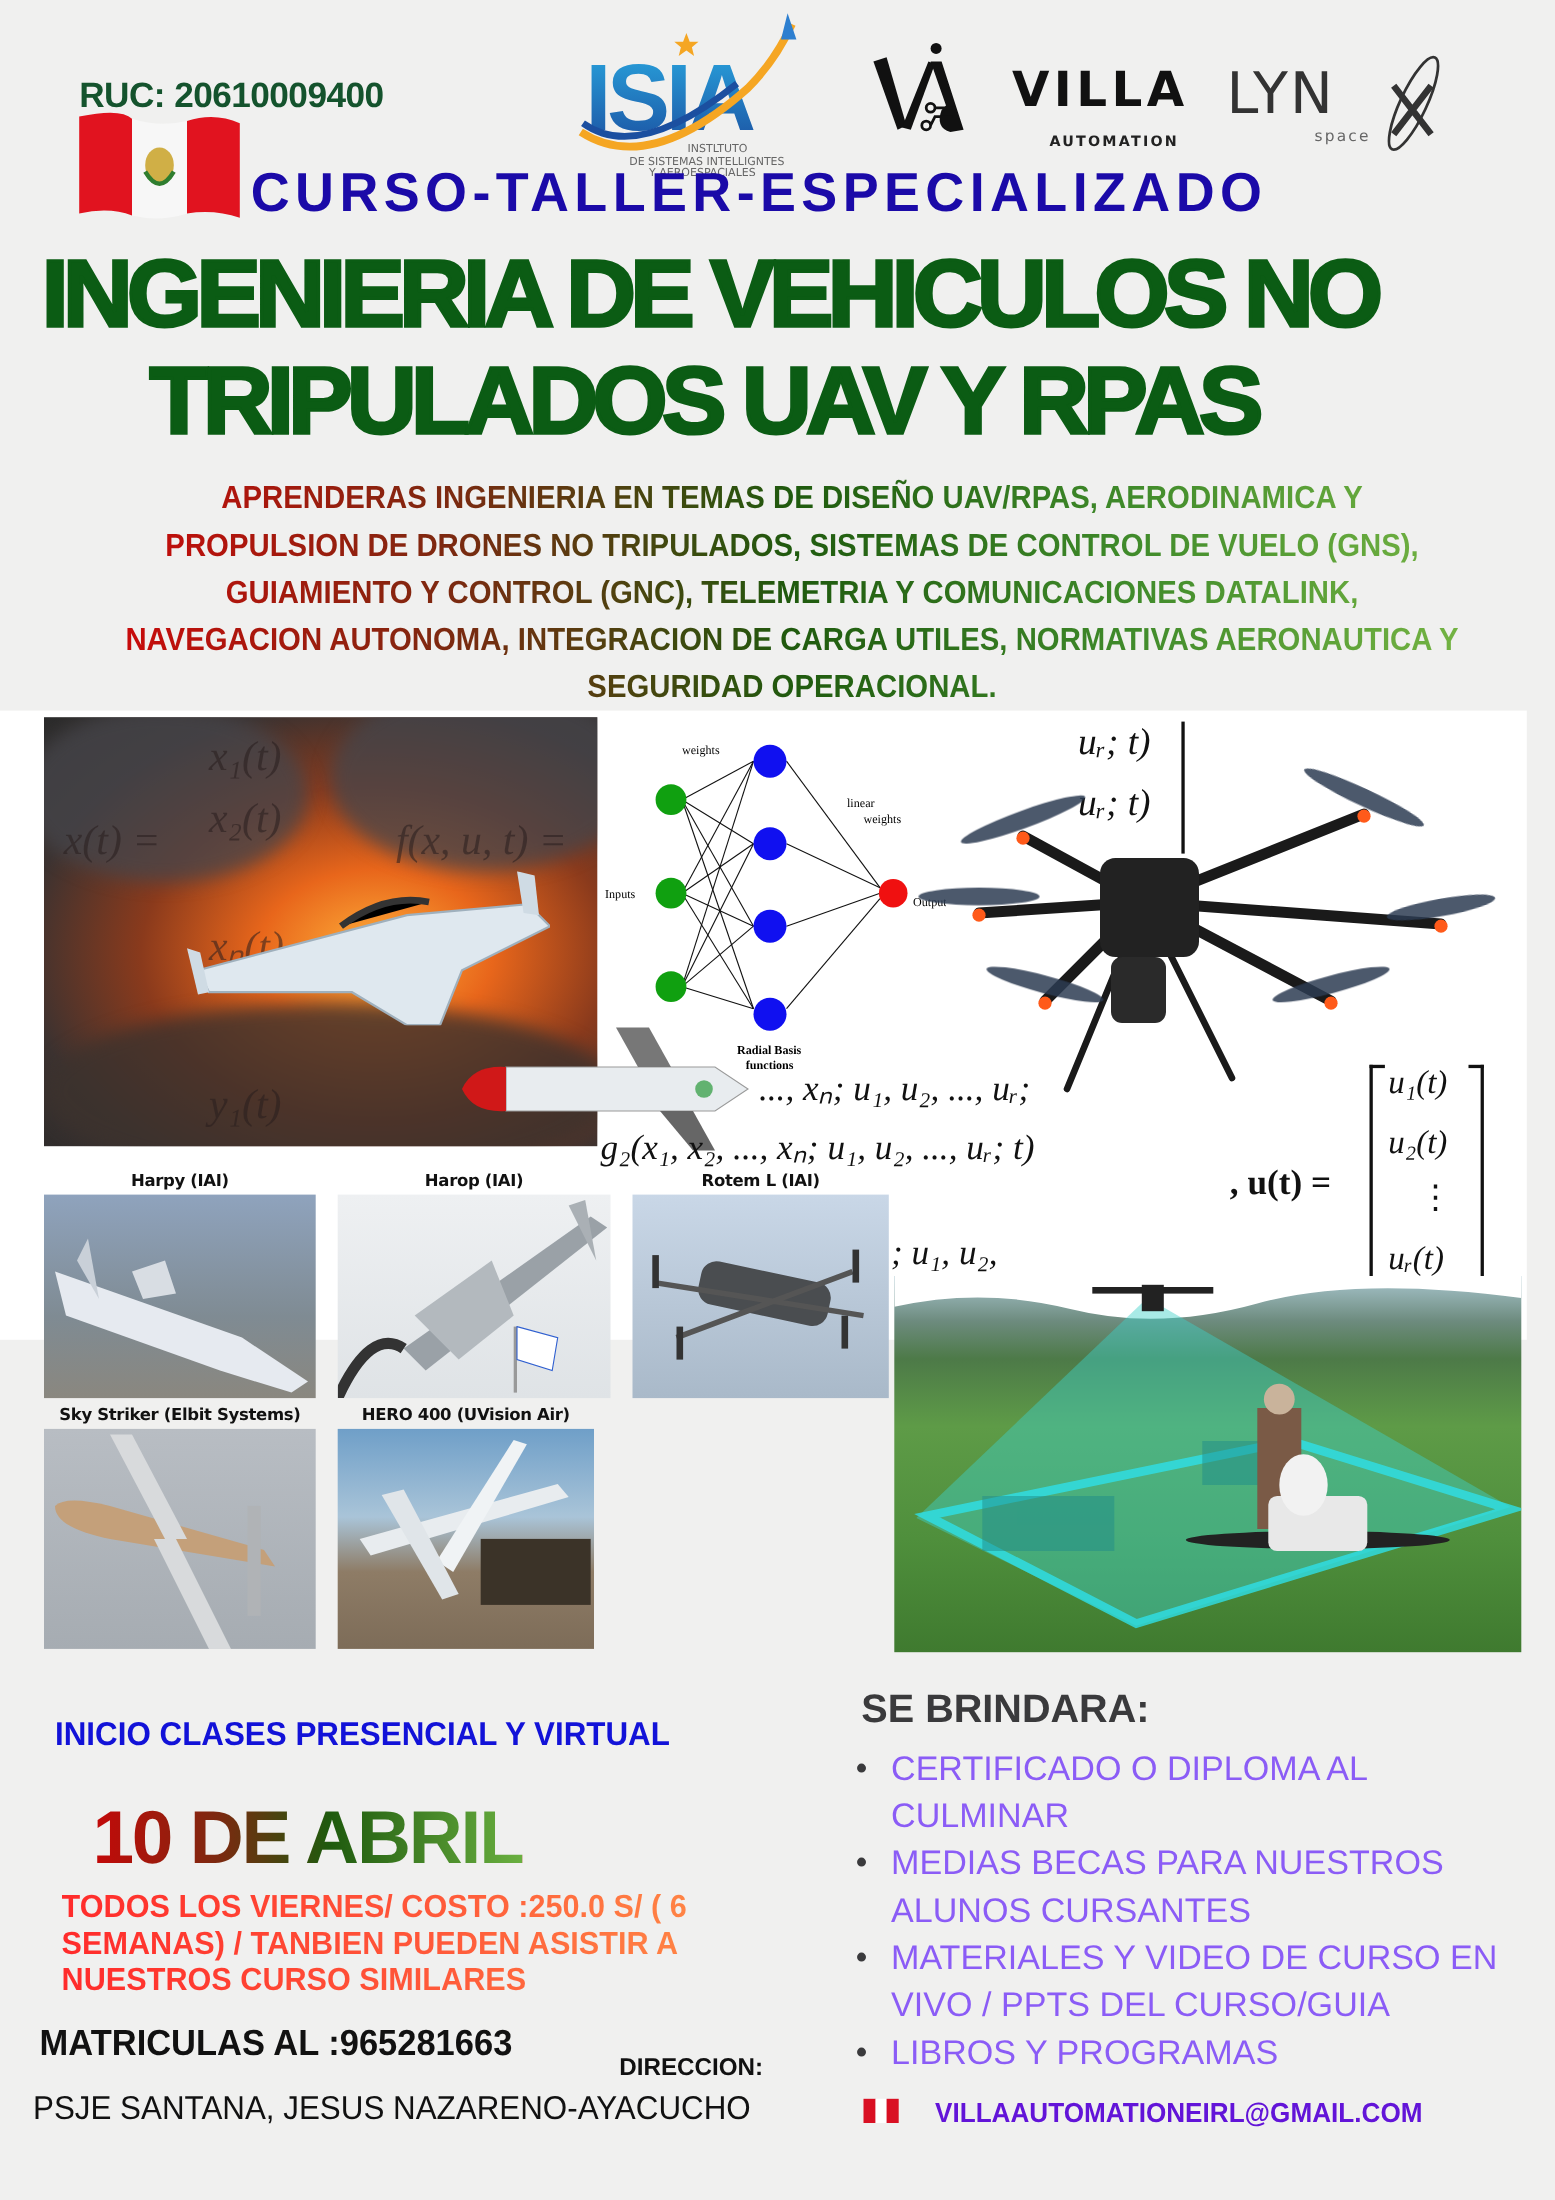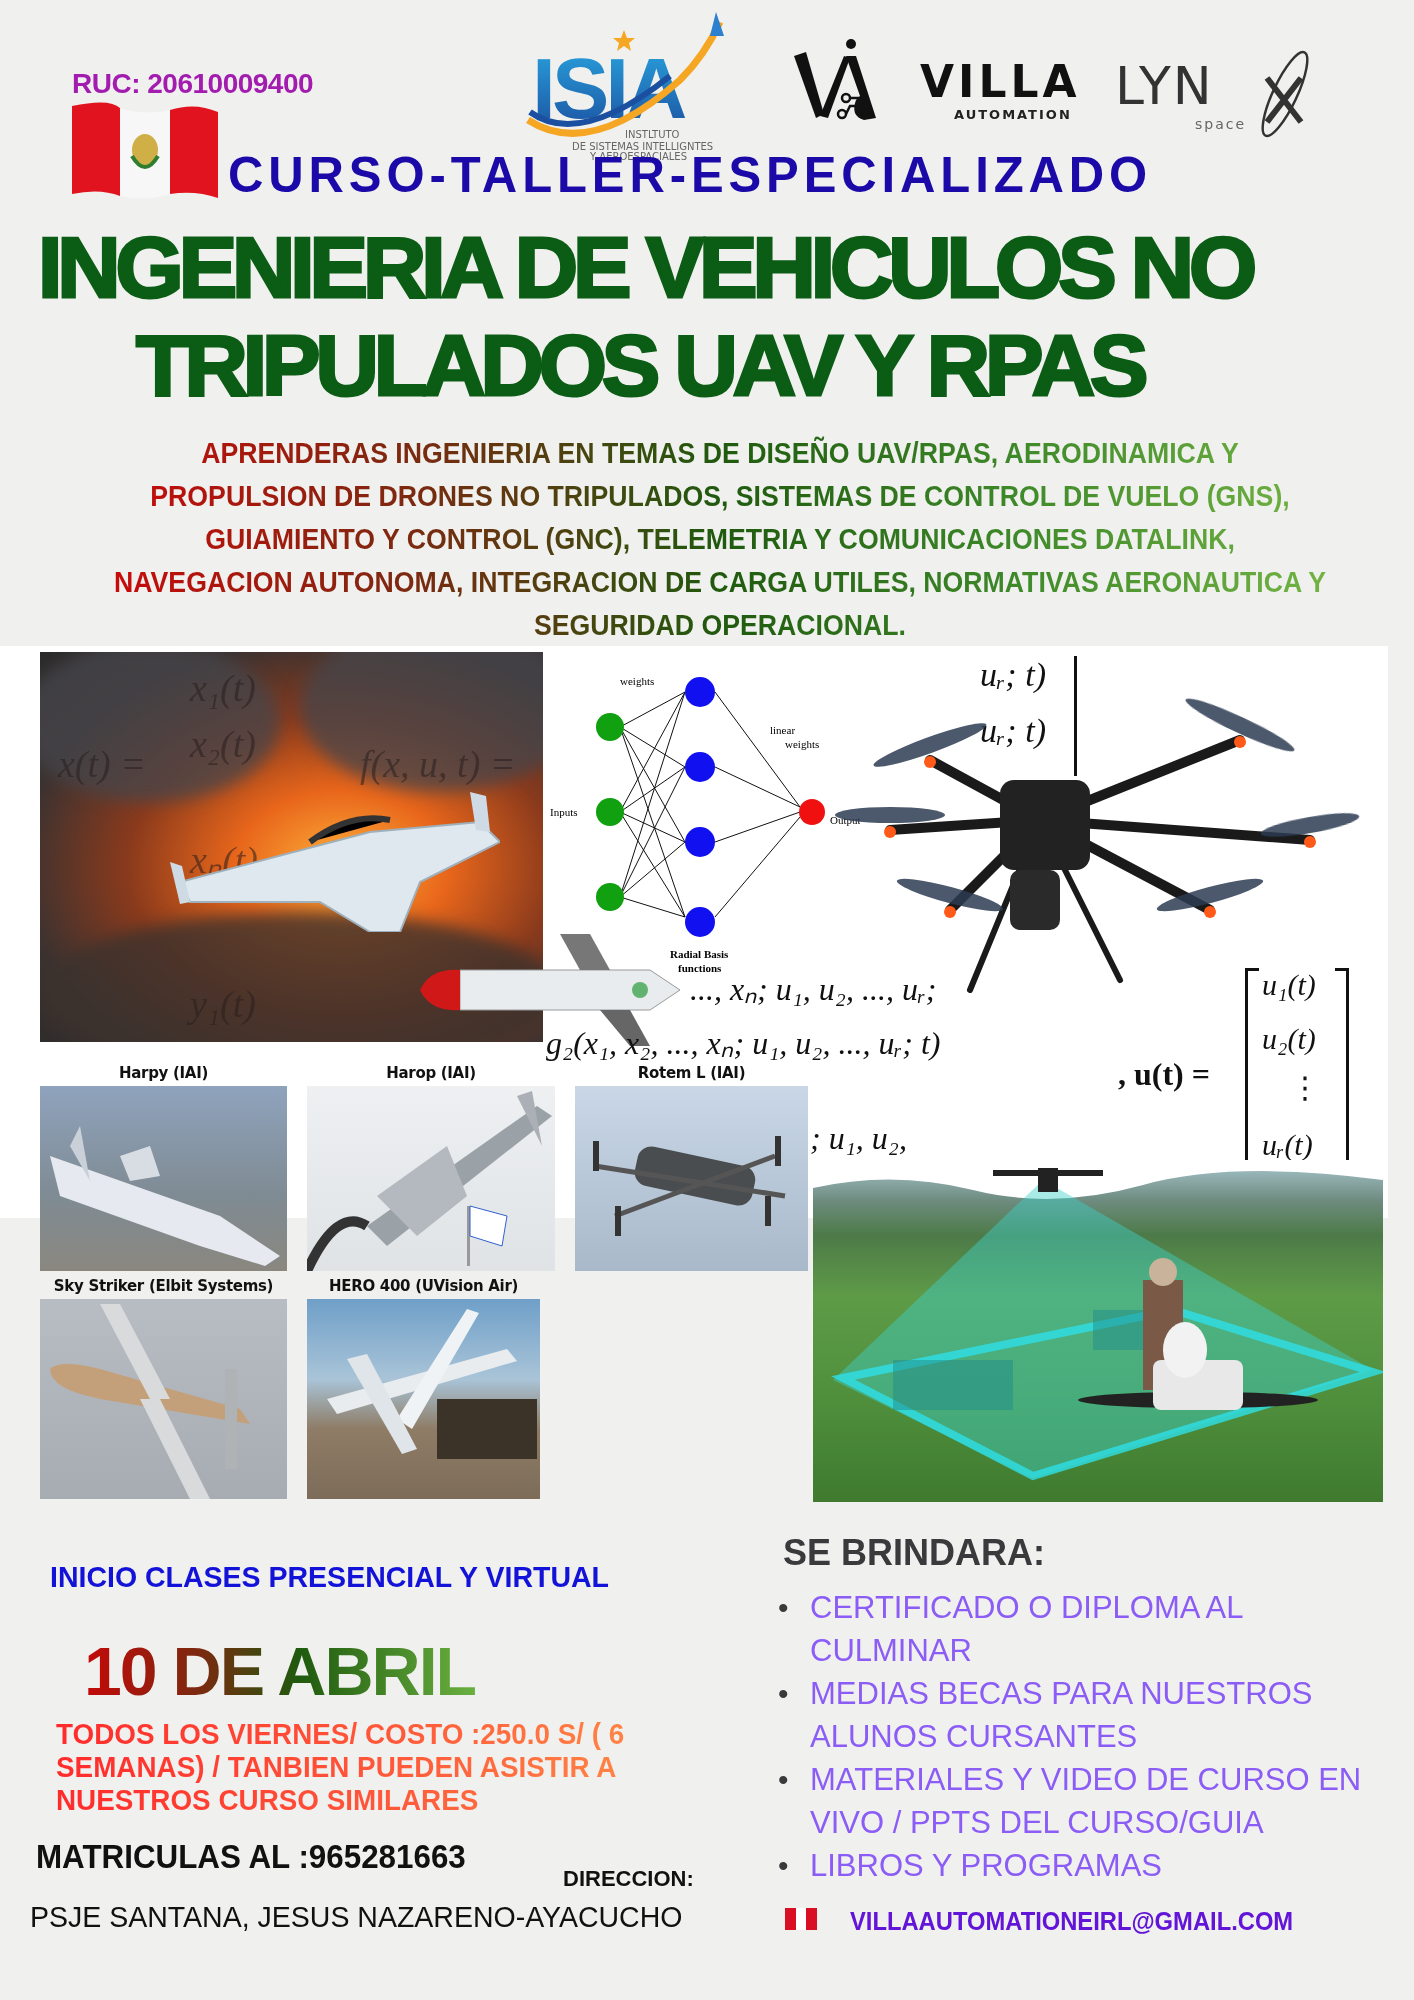--- a/index.html
+++ b/index.html
@@ -1,27 +1,27 @@
 <!DOCTYPE html>
 <html><head>
 <meta charset="utf-8">
 <style>
   * { box-sizing: border-box; margin: 0; padding: 0; }
   html, body { width: 1414px; height: 2000px; background: #f0f0ef; overflow: hidden; }
   body { position: relative; font-family: "Liberation Sans", sans-serif; }
   .abs { position: absolute; }
 
   
-  .ruc { left: 72px; top: 68px; font-size: 28px; font-weight: bold; color: #a21caf; letter-spacing: -0.5px; }
+  .ruc { left: 72px; top: 68px; font-size: 32px; font-weight: bold; color: #14532d; letter-spacing: -0.5px; }
   .flag { left: 70px; top: 98px; width: 150px; height: 102px; }
   .isia { left: 520px; top: 10px; width: 220px; height: 150px; }
   .villa-mark { left: 790px; top: 36px; width: 100px; height: 90px; }
   .villa-text { left: 920px; top: 60px; }
   .villa-word { font-size: 44px; font-weight: bold; color: #111; letter-spacing: 4px; line-height: 1; font-family: "DejaVu Sans", sans-serif; }
-  .villa-sub { font-size: 13px; font-weight: bold; color: #222; letter-spacing: 2px; margin-left: 34px; margin-top: 3px; font-family: "DejaVu Sans", sans-serif; }
+  .villa-sub { font-size: 13px; font-weight: bold; color: #222; letter-spacing: 2px; margin-left: 34px; margin-top: 18px; font-family: "DejaVu Sans", sans-serif; }
   .lynx { left: 1115px; top: 36px; width: 180px; height: 100px; }
   .lynx-word { position: absolute; left: 0; top: 20px; font-size: 52px; color: #333; letter-spacing: 2px; font-family: "DejaVu Sans", sans-serif; font-weight: normal; }
   .lynx-sub { position: absolute; left: 80px; top: 80px; font-size: 14px; color: #666; letter-spacing: 2px; font-family: "DejaVu Sans", sans-serif; text-align: center; }
 
   .subtitle { left: 228px; top: 146px; font-size: 50px; font-weight: bold; color: #1b0aa8; letter-spacing: 5px; transform: scaleX(0.98); transform-origin: left; white-space: nowrap; }
   .title1, .title2 { font-family: "Liberation Sans", sans-serif; font-weight: 900; color: #0b5c14; white-space: nowrap; letter-spacing: -5px; transform-origin: left; }
   .title1 { left: 38px; top: 218px; font-size: 86px; transform: scaleX(1.02); font-weight: bold; -webkit-text-stroke: 3px #0b5c14; }
   .title2 { left: 136px; top: 316px; font-size: 86px; transform: scaleX(1.02); font-weight: bold; -webkit-text-stroke: 3px #0b5c14; }
 
   .desc { left: 60px; top: 432px; width: 1320px; text-align: center; font-size: 29px; font-weight: bold; line-height: 43px;

